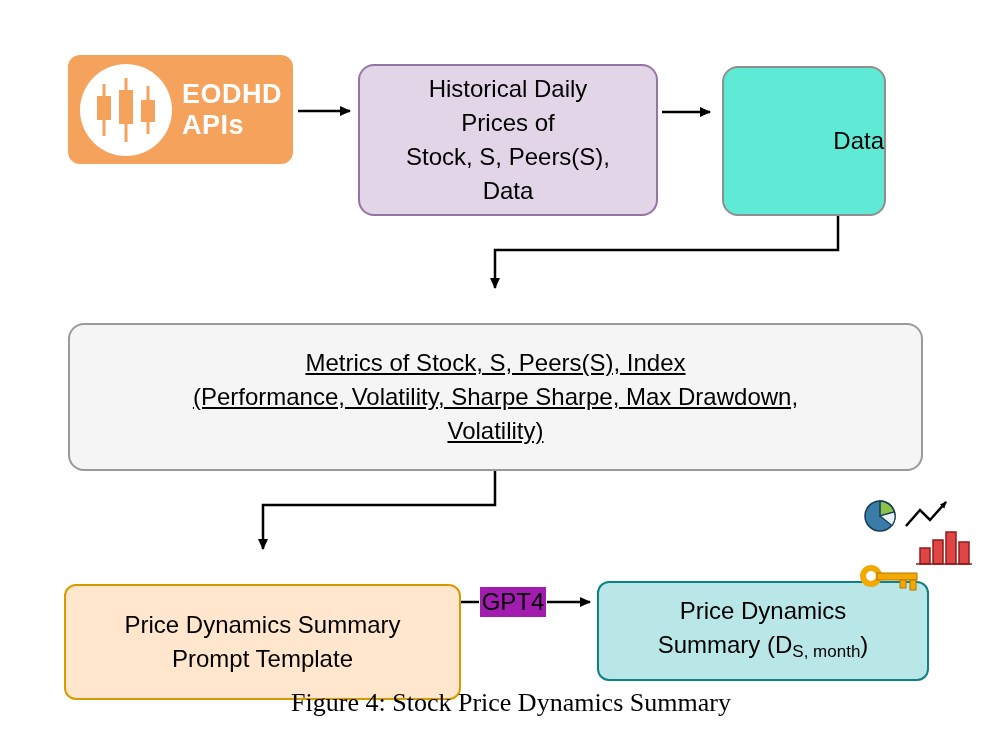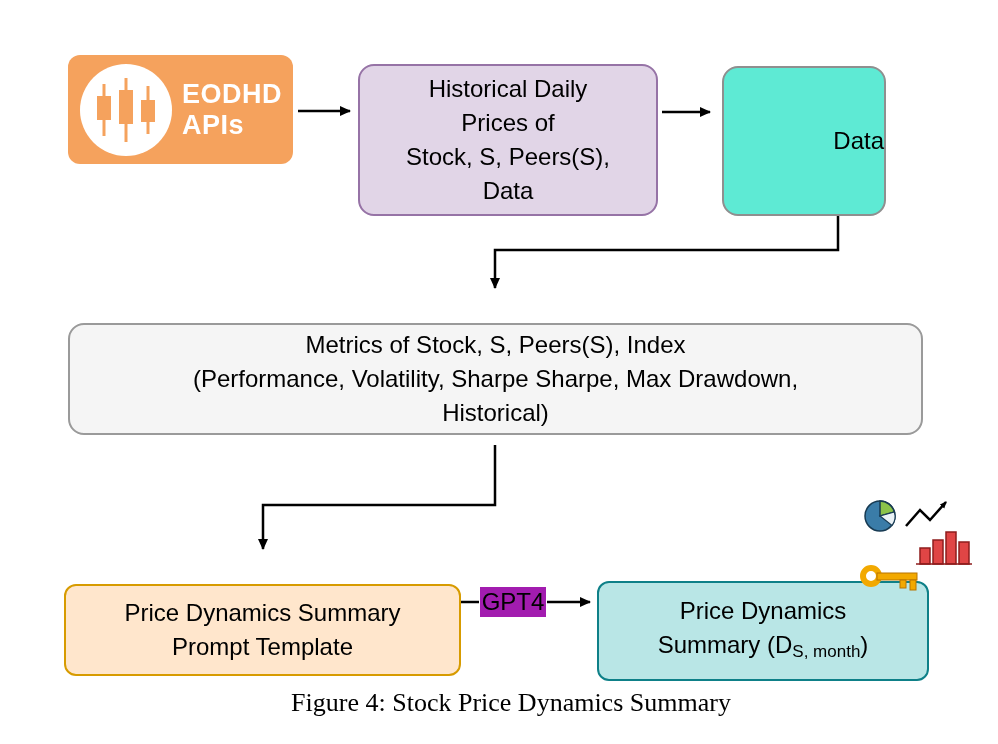--- a/index.html
+++ b/index.html
@@ -11,22 +11,22 @@
 
   .node {
     position:absolute; box-sizing:border-box; z-index:2;
     display:flex; flex-direction:column; justify-content:center; align-items:center;
     text-align:center; font-size:24px; line-height:34px; color:#000;
     border:2px solid #b91c1c; border-radius:16px; background:#f5f5f5;margin-top:28px;
   }
   .node .line { white-space:nowrap; }
   .node-historical { left:358px; top:36px;  width:300px; height:152px; background:#E1D5E7; border-color:#9673A6; }
   .node-preprocessing { left:722px; top:38px; width:164px; height:150px; background:#5eead4; border-color:#8F8F8F;align-items:flex-end; }
-  .node-metrics { left:68px;  top:295px; width:855px; height:112px; background:#F5F5F5; border-color:#9A9A9A; }
-  .node-prompt { left:64px;  top:556px; width:397px; height:92px;  background:#FFE6CC; border-color:#D79B00; border-radius:12px; }
+  .node-metrics { left:68px;  top:295px; width:855px; height:148px; background:#F5F5F5; border-color:#9A9A9A;text-decoration:underline; }
+  .node-prompt { left:64px;  top:556px; width:397px; height:116px;  background:#FFE6CC; border-color:#D79B00; border-radius:12px; }
   .node-output { left:597px; top:553px; width:332px; height:100px; background:#B9E6E6; border-color:#0E8088; border-radius:12px; }
   .sub { font-size:17px; vertical-align:-4px; }
 
   .logo {
     position:absolute; left:68px; top:55px; width:225px; height:109px; z-index:2;
     background:#F5A25D; border-radius:12px; display:flex; align-items:center;
   }
   .logo-circle {
     width:92px; height:92px; border-radius:50%; background:#ffffff;
     margin-left:12px; flex:0 0 auto; display:flex; align-items:center; justify-content:center;
@@ -103,21 +103,21 @@
     <div class="line">Data</div>
   </div>
 
   <div class="node node-preprocessing">
     <div class="line">Data</div>
   </div>
 
   <div class="node node-metrics">
     <div class="line">Metrics of  Stock, S, Peers(S), Index</div>
     <div class="line">(Performance, Volatility, Sharpe Sharpe, Max Drawdown,</div>
-    <div class="line">Historical)</div>
+    <div class="line">Volatility)</div>
   </div>
 
   <div class="node node-prompt">
     <div class="line">Price Dynamics Summary</div>
     <div class="line">Prompt Template</div>
   </div>
 
   <div class="edge-label">GPT4</div>
 
   <div class="node node-output">

